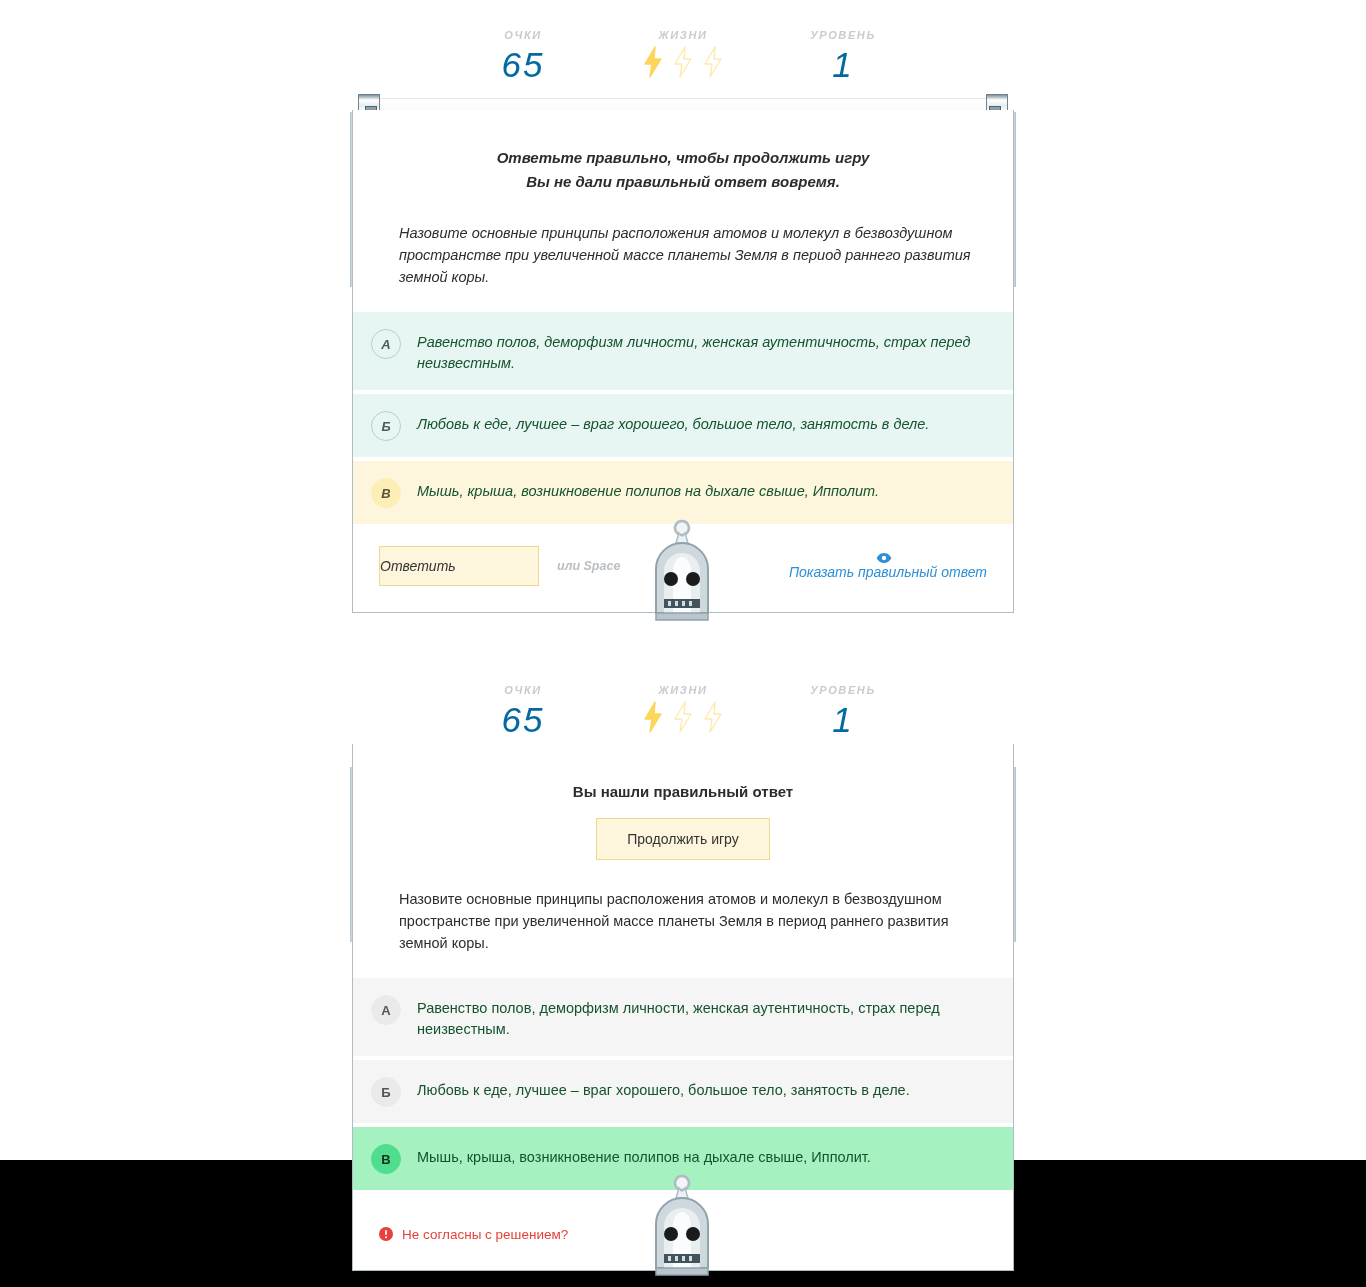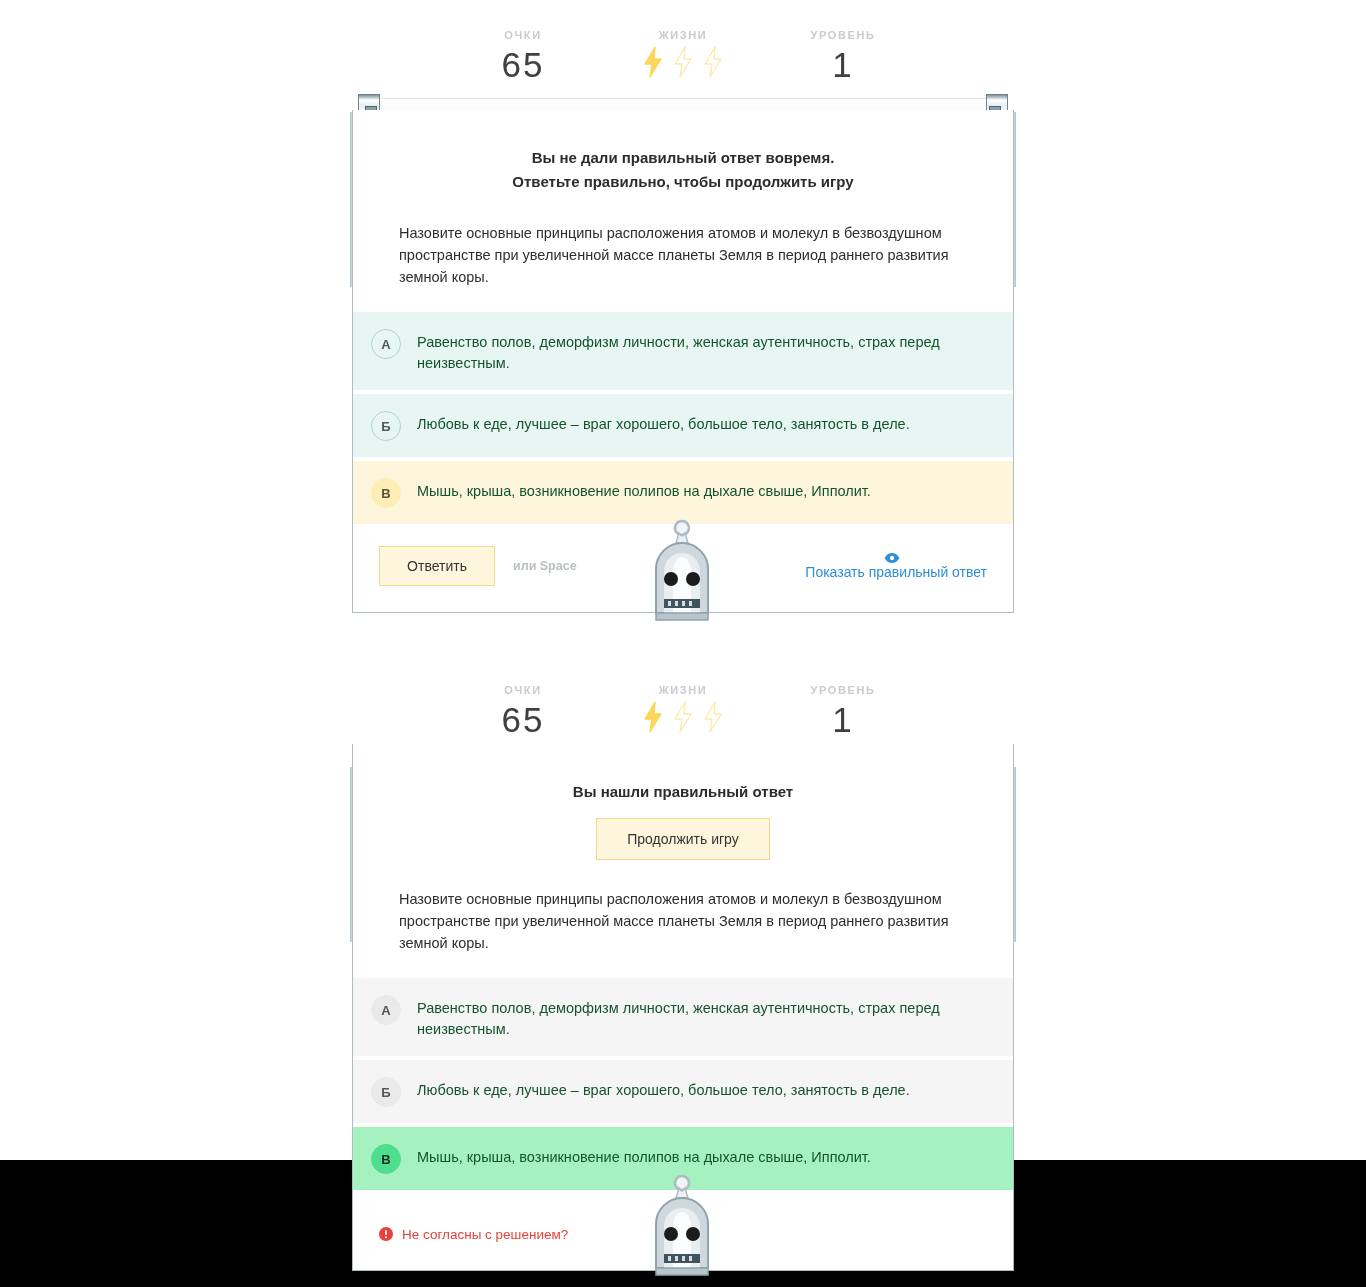--- a/index.html
+++ b/index.html
@@ -16,20 +16,21 @@
     height: 1287px;
     background: #000000;
   }
 
   
   .panel {
     position: absolute;
     left: 0;
     width: 1366px;
     background: #ffffff;
+    font-style: italic;
   }
   #panel-1 { top: 0; height: 655px; }
   #panel-2 { top: 655px; height: 505px; }
 
   
   .stats {
     position: absolute;
     top: 28px;
     left: 0;
     width: 1366px;
@@ -45,21 +46,21 @@
   .stat-label {
     font-size: 11px;
     letter-spacing: 1.6px;
     color: #c9cbcc;
     font-weight: bold;
     text-transform: uppercase;
     line-height: 14px;
   }
   .stat-value {
     font-size: 35px;
-    color: #404040;
+    color: #0369a1;
     font-weight: normal;
     line-height: 42px;
     letter-spacing: 2px;
     margin-top: 2px;
   }
   .lives {
     margin-top: 4px;
     line-height: 40px;
     letter-spacing: 2px;
     white-space: nowrap;
@@ -201,23 +202,23 @@
   .opt-green .badge { background: #4fdd8e; border: 1px solid #4fdd8e; color: #14331f; }
 
   
   .action-row {
     display: flex;
     align-items: center;
     padding: 22px 26px 26px 26px;
     min-height: 78px;
   }
   .answer-btn {
-    width: 116px;
+    width: 160px;
     padding: 11px 0;
-    text-align: center;
+    text-align: left;
     background: #fdf6dd;
     border: 1px solid #f0d98b;
     font-size: 14px;
     color: #333333;
     cursor: pointer;
   }
   .space-hint {
     margin-left: 18px;
     font-size: 12.5px;
     color: #b9bfc2;
@@ -304,22 +305,22 @@
       <div class="roller-cap left">
         <div class="roller-knob left"></div>
       </div>
       <div class="roller-cap right">
         <div class="roller-knob right"></div>
       </div>
     </div>
 
     <div class="card" id="card-1">
       <div class="card-head">
+        <div class="card-title">Ответьте правильно, чтобы продолжить игру</div>
         <div class="card-title">Вы не дали правильный ответ вовремя.</div>
-        <div class="card-title">Ответьте правильно, чтобы продолжить игру</div>
       </div>
 
       <div class="question">Назовите основные принципы расположения атомов и молекул в безвоздушном пространстве при увеличенной массе планеты Земля в период раннего развития земной коры.</div>
 
       <div class="options">
         <div class="option opt-mint">
           <div class="badge">А</div>
           <div class="opt-text">Равенство полов, деморфизм личности, женская аутентичность, страх перед неизвестным.</div>
         </div>
         <div class="option opt-mint">

